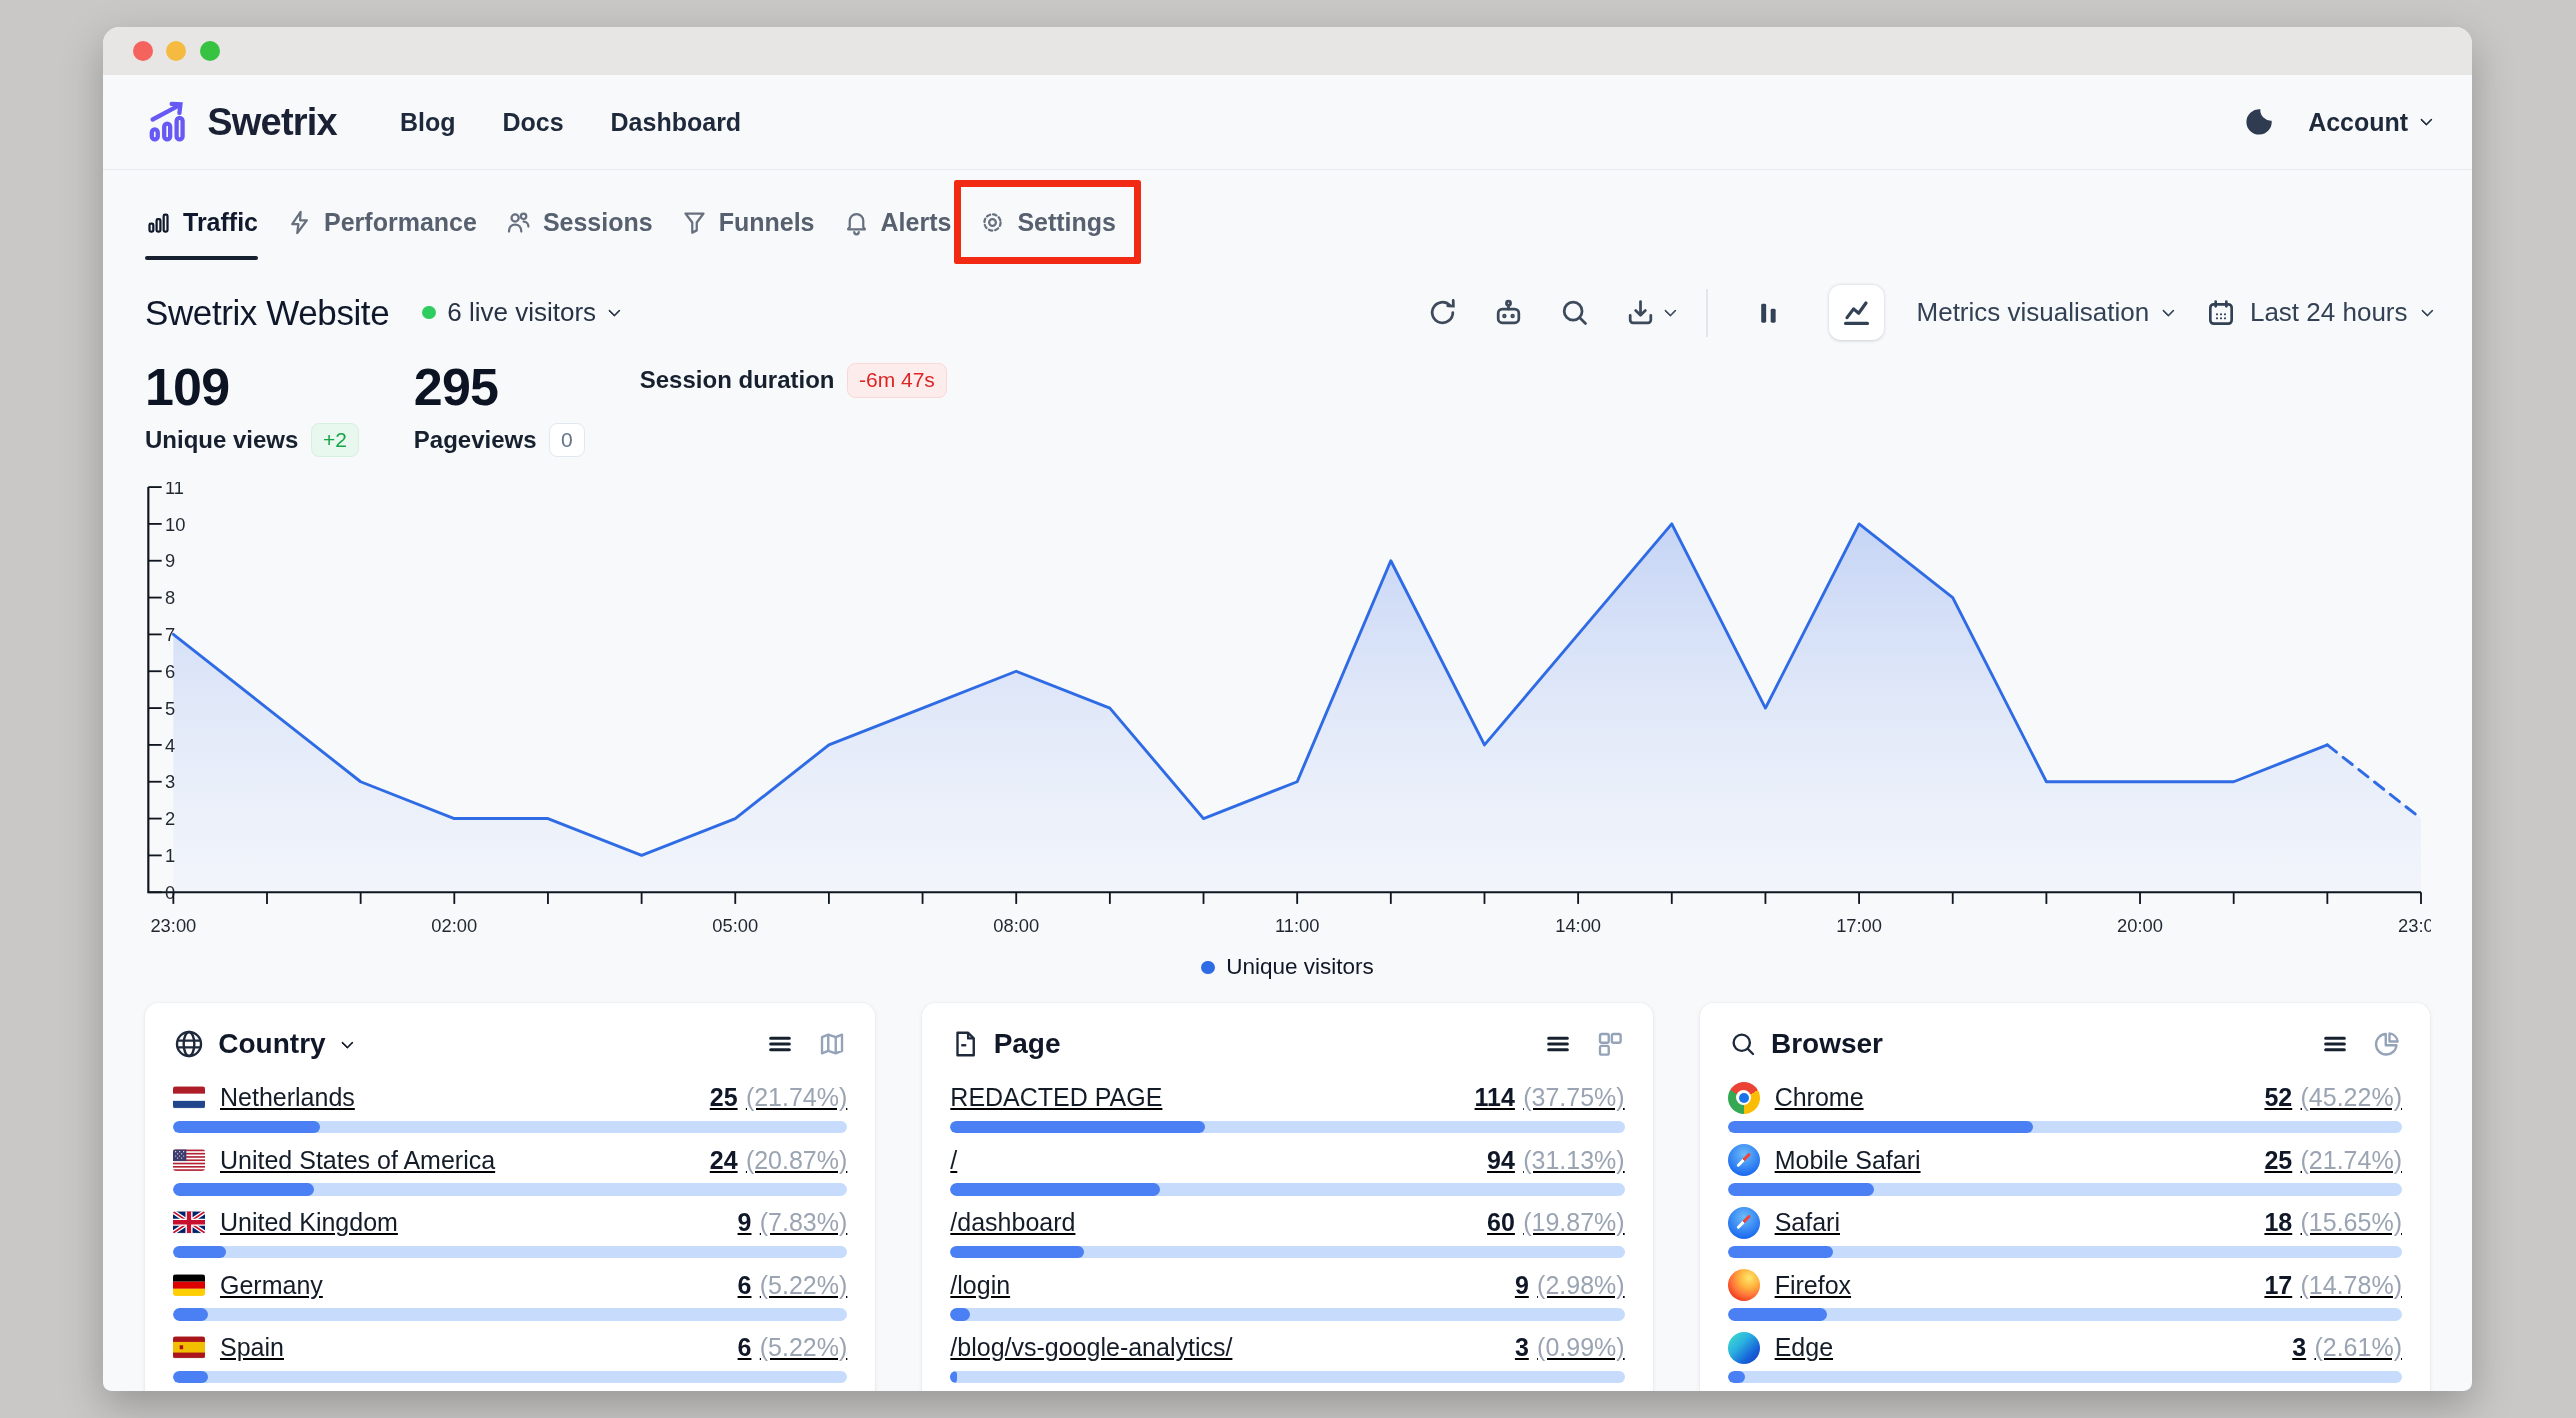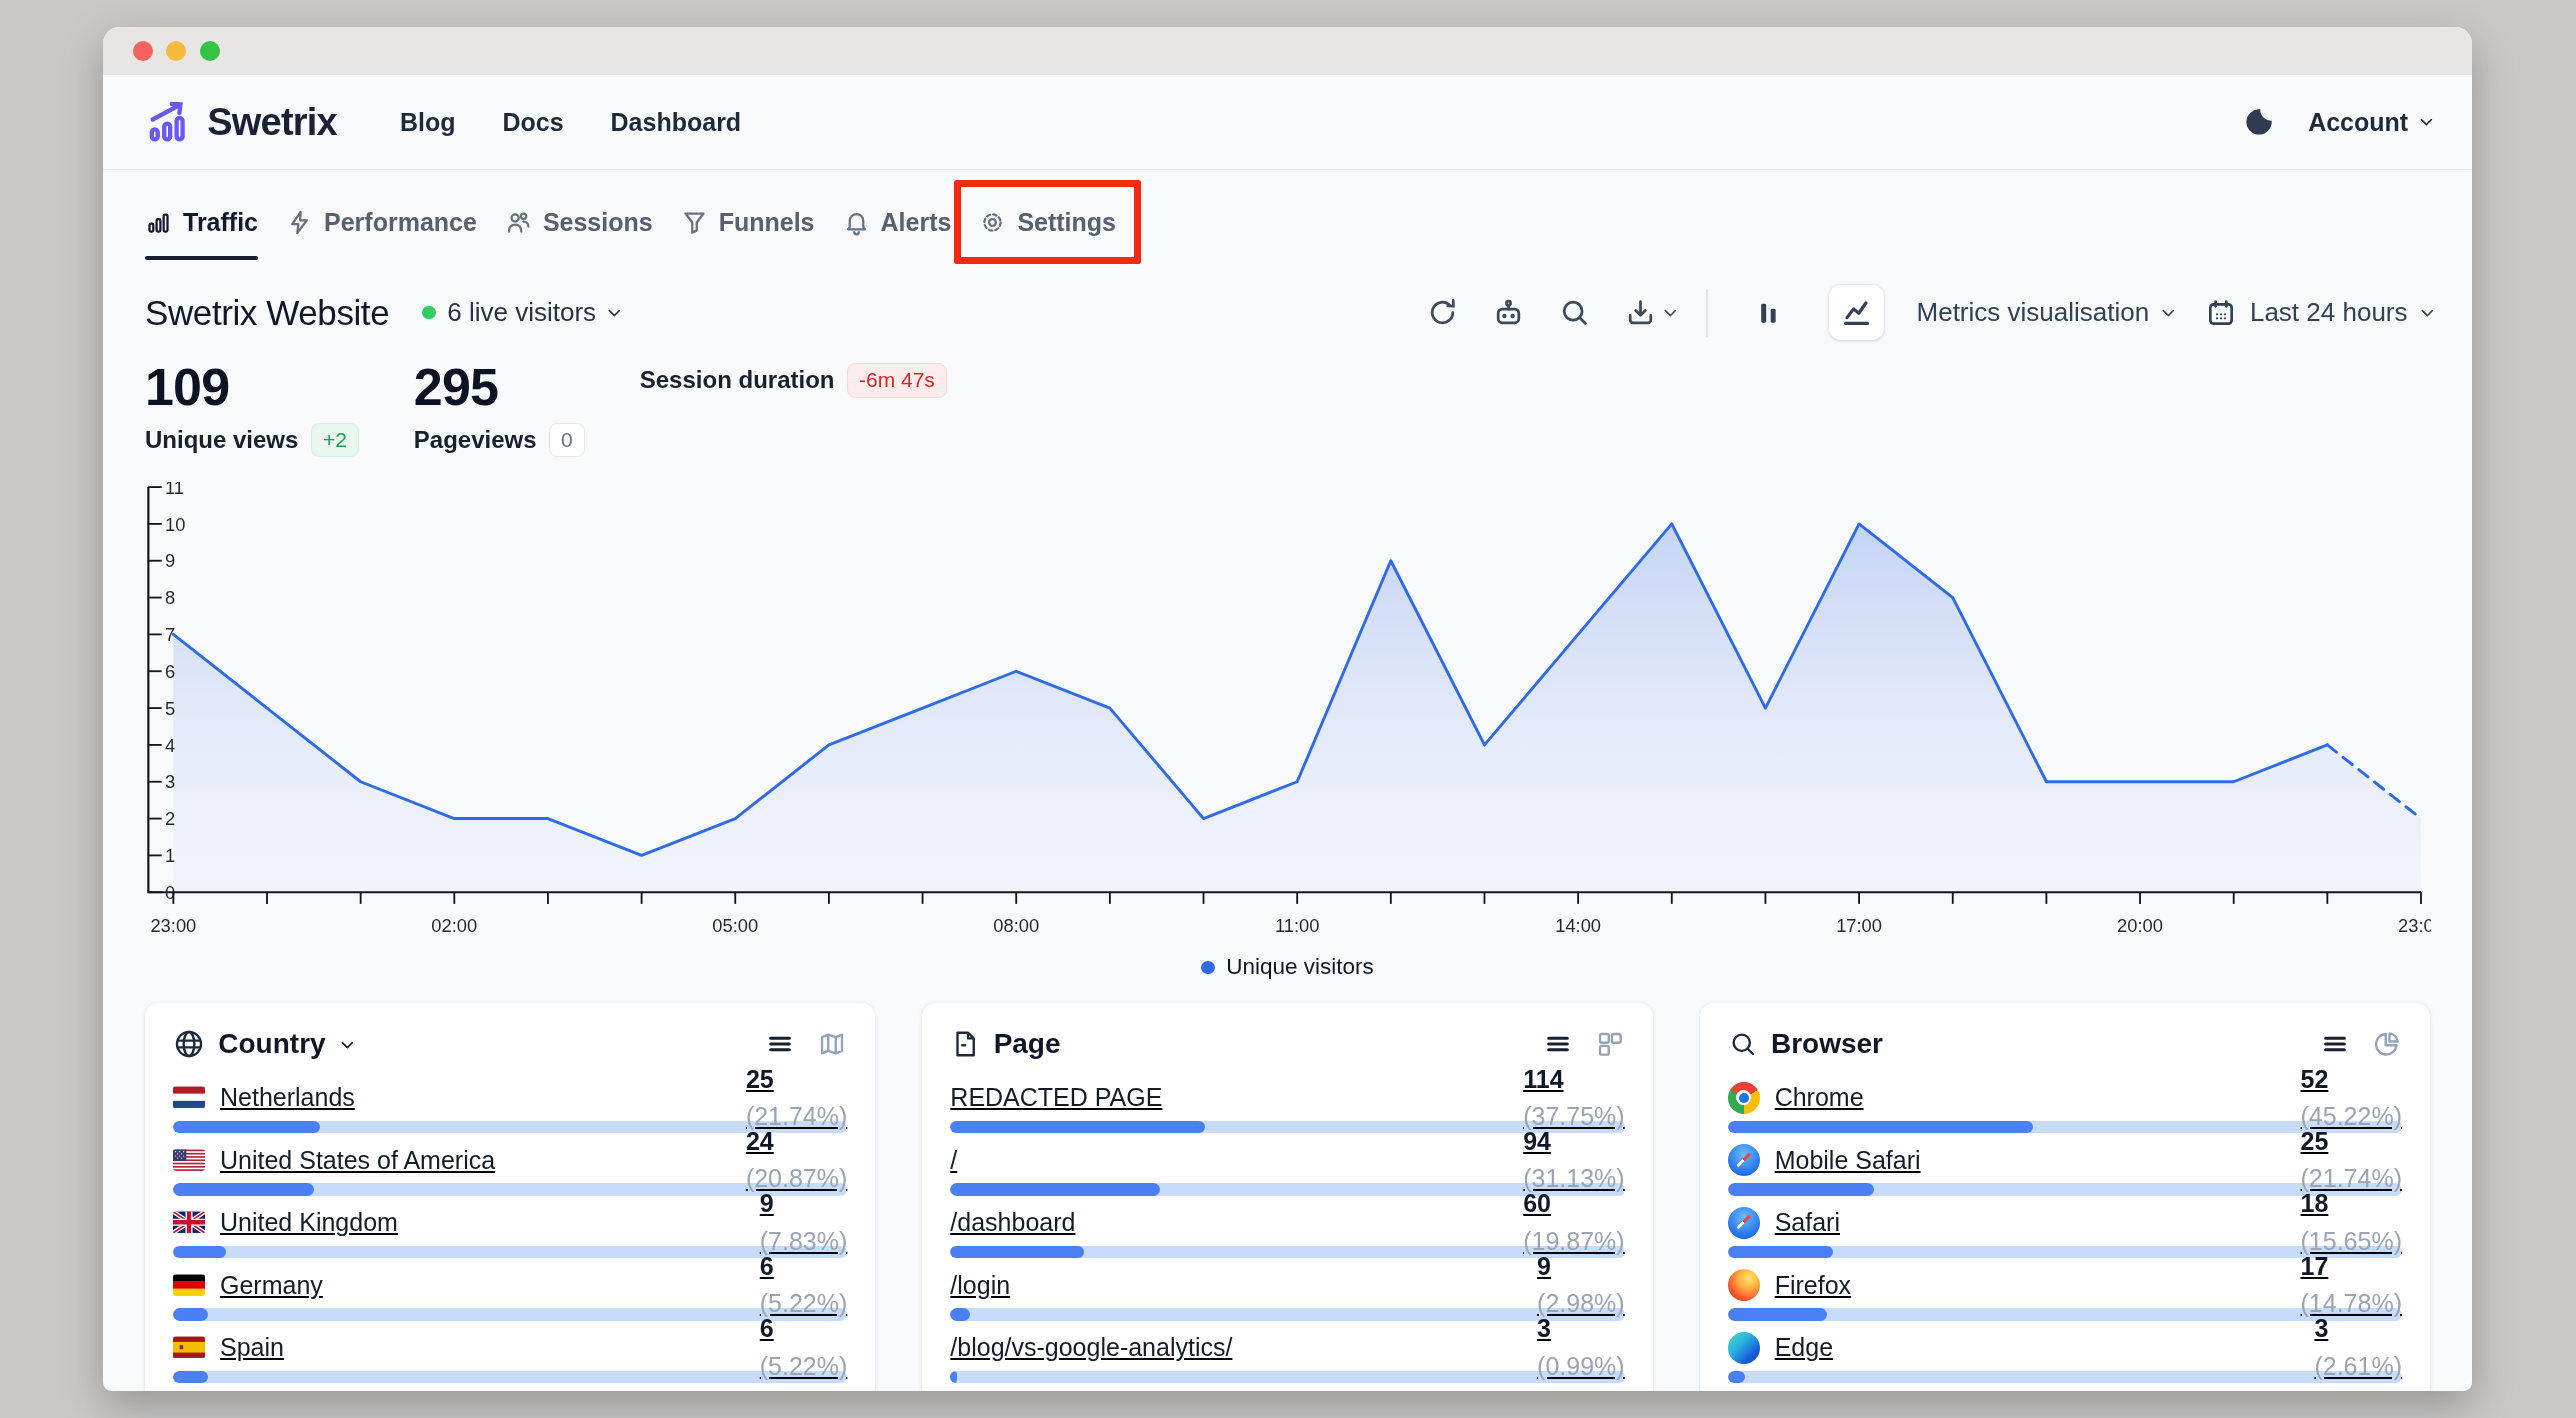--- a/index.html
+++ b/index.html
@@ -81,21 +81,21 @@
            box-shadow:0 0.8px 1.7px rgba(16,24,40,.06), 0 1.7px 5px rgba(16,24,40,.08);
            display:flex; flex-direction:column; }
   .panel-head { display:flex; align-items:center; gap:13.3px; }
   .panel-title { font-size:28px; font-weight:800; color:#101828; }
   .panel-head .chev { color:#101828; margin-left:1.7px; }
   .panel-actions { margin-left:auto; display:flex; align-items:center; gap:23px; }
   .rows { margin-top:20px; }
   .row { margin-bottom:9.2px;text-decoration:underline; }
   .row-top { display:flex; align-items:center; gap:15px; height:35px; }
   .row-name { font-size:25px; color:#141c28; }
-  .row-right { margin-left:auto; display:flex; align-items:baseline; gap:8.3px;flex-direction:column; }
+  .row-right { margin-left:auto; display:flex; align-items:baseline; gap:8.3px; }
   .row-val { font-size:25px; font-weight:700; color:#101828; }
   .row-pct { font-size:25px; color:#9aa4b2;text-align:center; }
   .bar { height:12.5px; border-radius:6.7px; background:#c7dcfc; margin-top:5.8px; overflow:hidden; }
   .bar-fill { height:100%; border-radius:6.7px; background:#4a80f3; }
 
   
   .flag { width:32px; height:22.5px; border-radius:3.3px; overflow:hidden; flex:none; box-shadow:0 0 0 0.8px rgba(0,0,0,.08) inset; }
 
   
   .bicon { width:32px; height:32px; border-radius:50%; position:relative; flex:none; }

